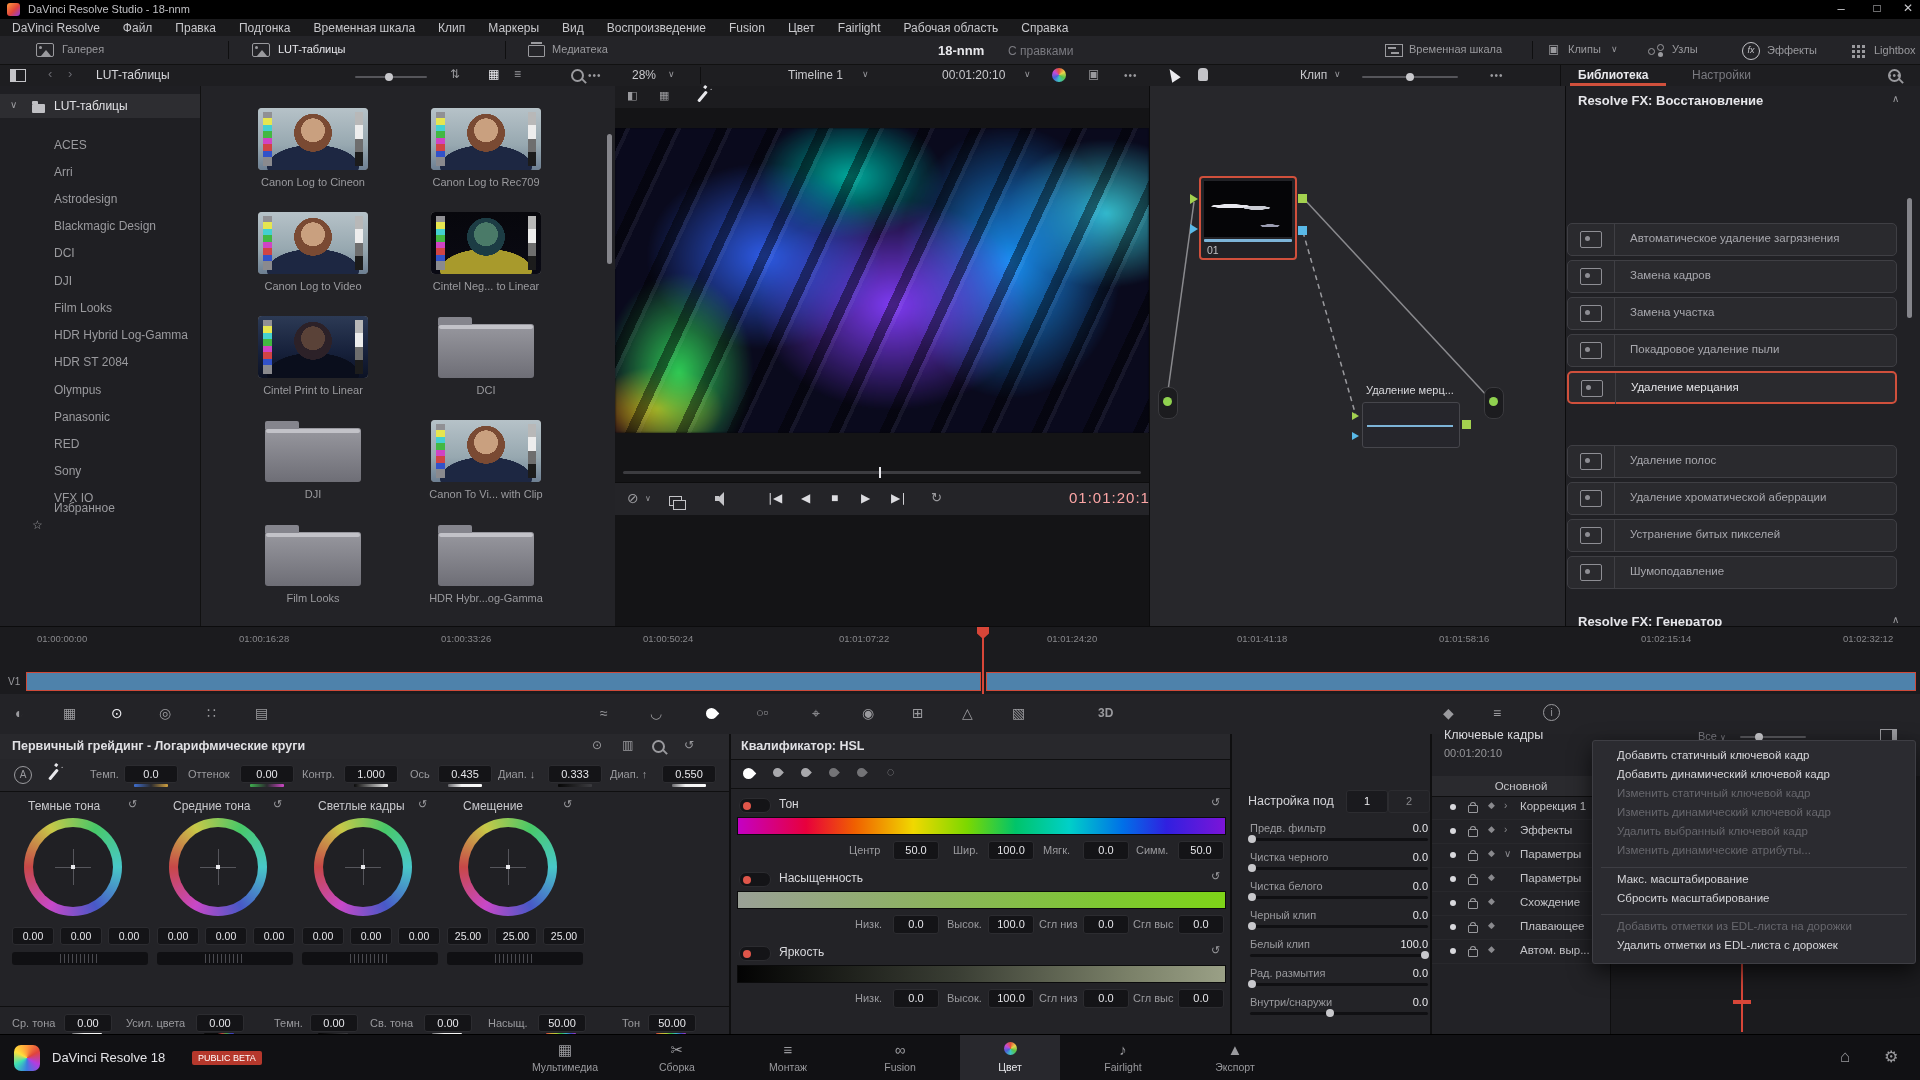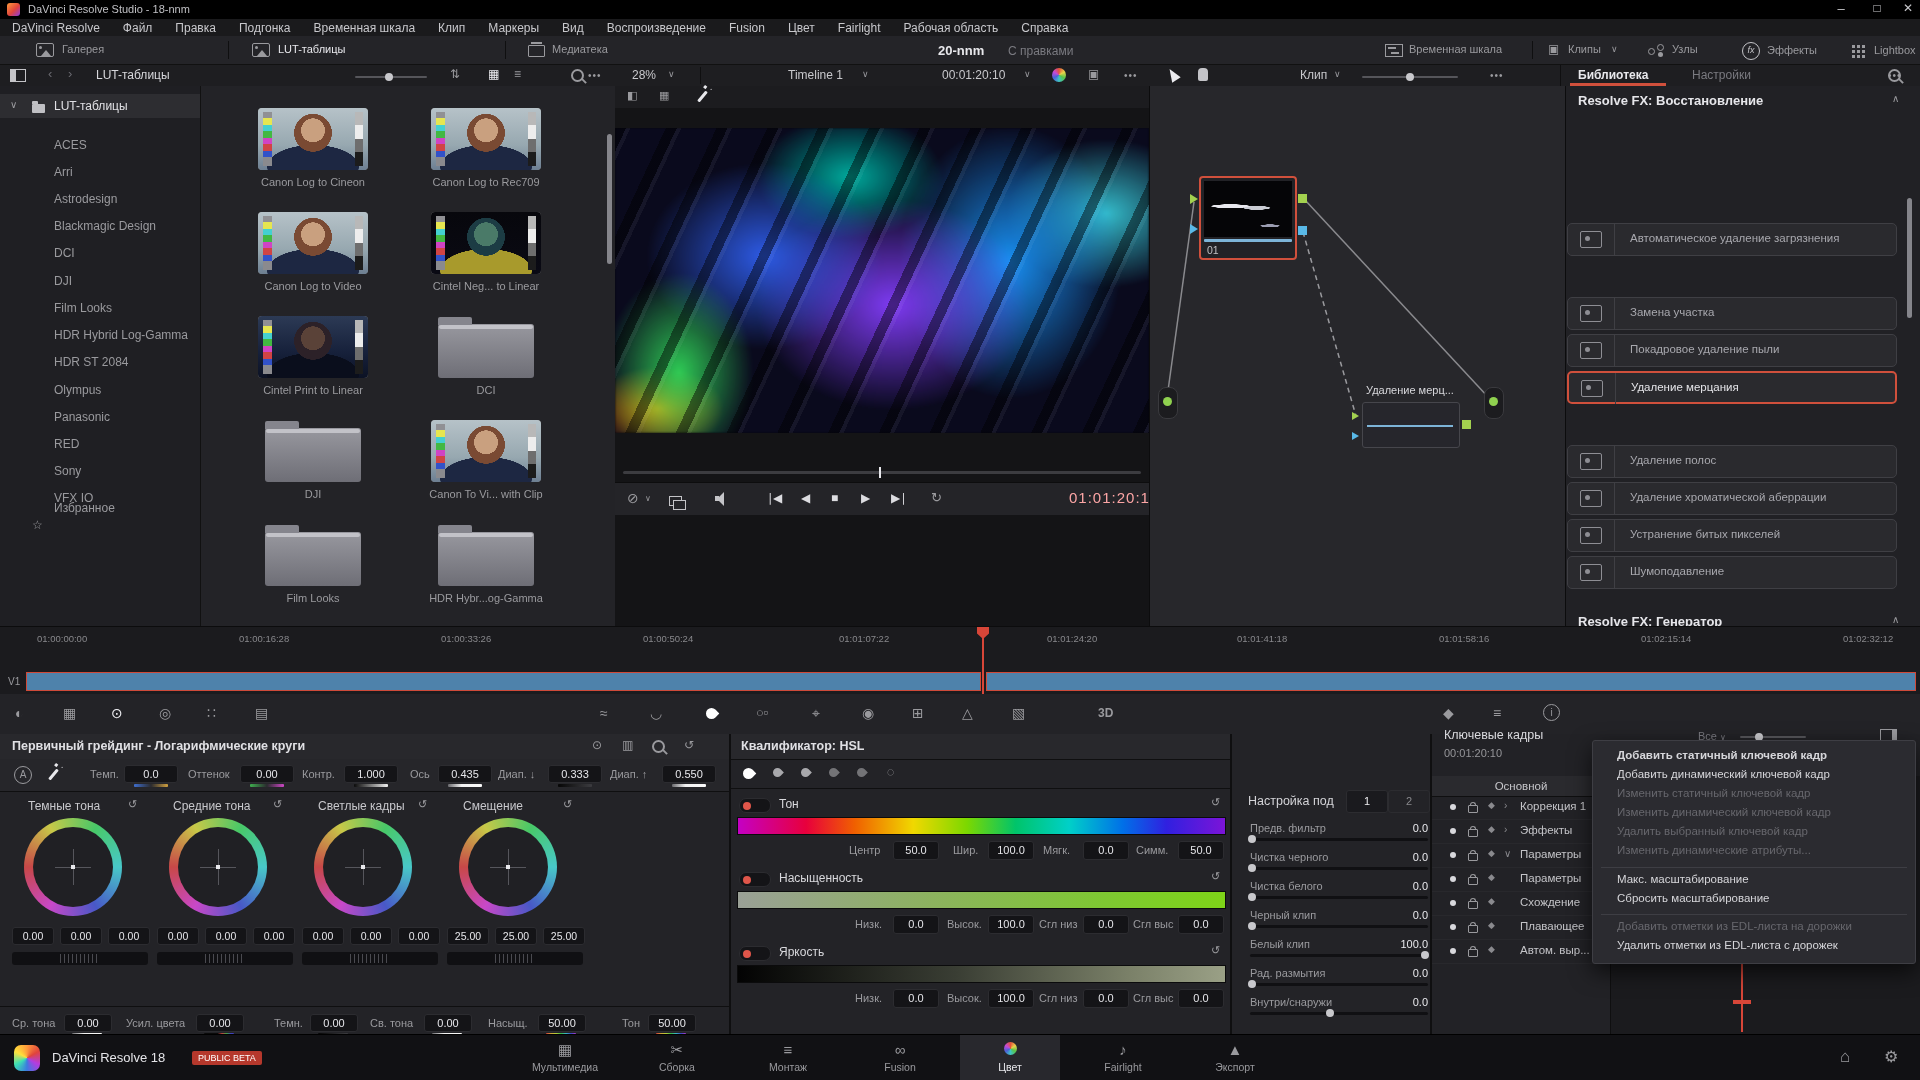--- a/index.html
+++ b/index.html
@@ -163,21 +163,21 @@
     <div class="sep-v" style="left:228px;top:5px;height:18px;"></div>
     <div class="r" style="left:252px;top:6px;">
       <span class="i-pic r" style="left:0;top:1px;"></span>
       <span class="r lbl w" style="left:26px;top:1px;color:#e8e8ec;">LUT-таблицы</span>
     </div>
     <div class="sep-v" style="left:505px;top:5px;height:18px;"></div>
     <div class="r" style="left:528px;top:6px;text-align:right;">
       <span class="i-media r" style="left:0;top:3px;"></span>
       <span class="r lbl" style="left:24px;top:1px;">Медиатека</span>
     </div>
-    <span class="r nw" style="left:938px;top:7px;font-size:13px;font-weight:bold;color:#e8e8ec;">20-nnm</span>
+    <span class="r nw" style="left:938px;top:7px;font-size:13px;font-weight:bold;color:#e8e8ec;">18-nnm</span>
     <span class="r nw dim" style="left:1008px;top:8px;font-size:12px;">С правками</span>
     <div class="r" style="left:1385px;top:6px;">
       <span class="i-tl r" style="left:0;top:2px;"></span>
       <span class="r lbl" style="left:24px;top:1px;">Временная шкала</span>
     </div>
     <div class="sep-v" style="left:1532px;top:5px;height:18px;"></div>
     <div class="r" style="left:1548px;top:6px;">
       <span class="r icn" style="left:0;top:0;font-size:12px;">▣</span>
       <span class="r lbl" style="left:20px;top:1px;">Клипы</span>
       <span class="r icn" style="left:63px;top:2px;font-size:9px;">∨</span>
@@ -388,20 +388,24 @@
   </div>
 
   <div class="r" style="left:1566px;top:86px;width:354px;height:540px;background:#212125;">
     <span class="r nw" style="left:12px;top:7px;font-size:13px;font-weight:bold;color:#e6e6ea;">Resolve FX: Восстановление</span>
     <span class="r icn" style="left:326px;top:7px;font-size:10px;">∧</span>
   </div>
   <div class="fxrow" style="top:223px;">
       <span class="ic"></span>
       <span class="tx tr" style="width:258px;">Автоматическое удаление загрязнения</span>
     </div>
+  <div class="fxrow" style="top:260px;">
+      <span class="ic"></span>
+      <span class="tx">Замена кадров</span>
+    </div>
   <div class="fxrow" style="top:297px;">
       <span class="ic"></span>
       <span class="tx">Замена участка</span>
     </div>
   <div class="fxrow" style="top:334px;">
       <span class="ic"></span>
       <span class="tx">Покадровое удаление пыли</span>
     </div>
   <div class="fxrow sel" style="top:371px;">
       <span class="ic"></span>
@@ -710,21 +714,21 @@
       <span class="d"></span>
       <span class="i-lock lk"></span>
       <span class="dm">◆</span>
       <span class="tx">Автом. выр...</span>
     </div>
   <span class="r" style="left:1595px;top:948px;width:6px;height:6px;border-radius:50%;background:#cfcfd3;"></span>
   <div class="r" style="left:1741px;top:962px;width:2px;height:70px;background:#d84638;"></div>
   <div class="r" style="left:1733px;top:1000px;width:18px;height:4px;background:#d84638;"></div>
 
   <div class="r" style="left:1592px;top:740px;width:322px;height:222px;background:#2b2b30;border:1px solid #3e3e44;border-radius:3px;box-shadow:0 8px 22px rgba(0,0,0,.65);z-index:50;">
-    <span class="cmi" style="top:8px;left:24px;font-weight:bold;">Добавить статичный ключевой кадр</span>
+    <span class="cmi" style="top:8px;left:24px;">Добавить статичный ключевой кадр</span>
     <span class="cmi" style="top:27px;left:24px;">Добавить динамический ключевой кадр</span>
     <span class="cmi dis" style="top:46px;left:24px;">Изменить статичный ключевой кадр</span>
     <span class="cmi dis" style="top:65px;left:24px;">Изменить динамический ключевой кадр</span>
     <span class="cmi dis" style="top:84px;left:24px;">Удалить выбранный ключевой кадр</span>
     <span class="cmi dis" style="top:103px;left:24px;">Изменить динамические атрибуты...</span>
     <div class="r" style="left:8px;top:126px;width:306px;height:1px;background:#3e3e44;"></div>
     <span class="cmi" style="top:132px;left:24px;">Макс. масштабирование</span>
     <span class="cmi" style="top:151px;left:24px;">Сбросить масштабирование</span>
     <div class="r" style="left:8px;top:173px;width:306px;height:1px;background:#3e3e44;"></div>
     <span class="cmi dis" style="top:179px;left:24px;">Добавить отметки из EDL-листа на дорожки</span>

